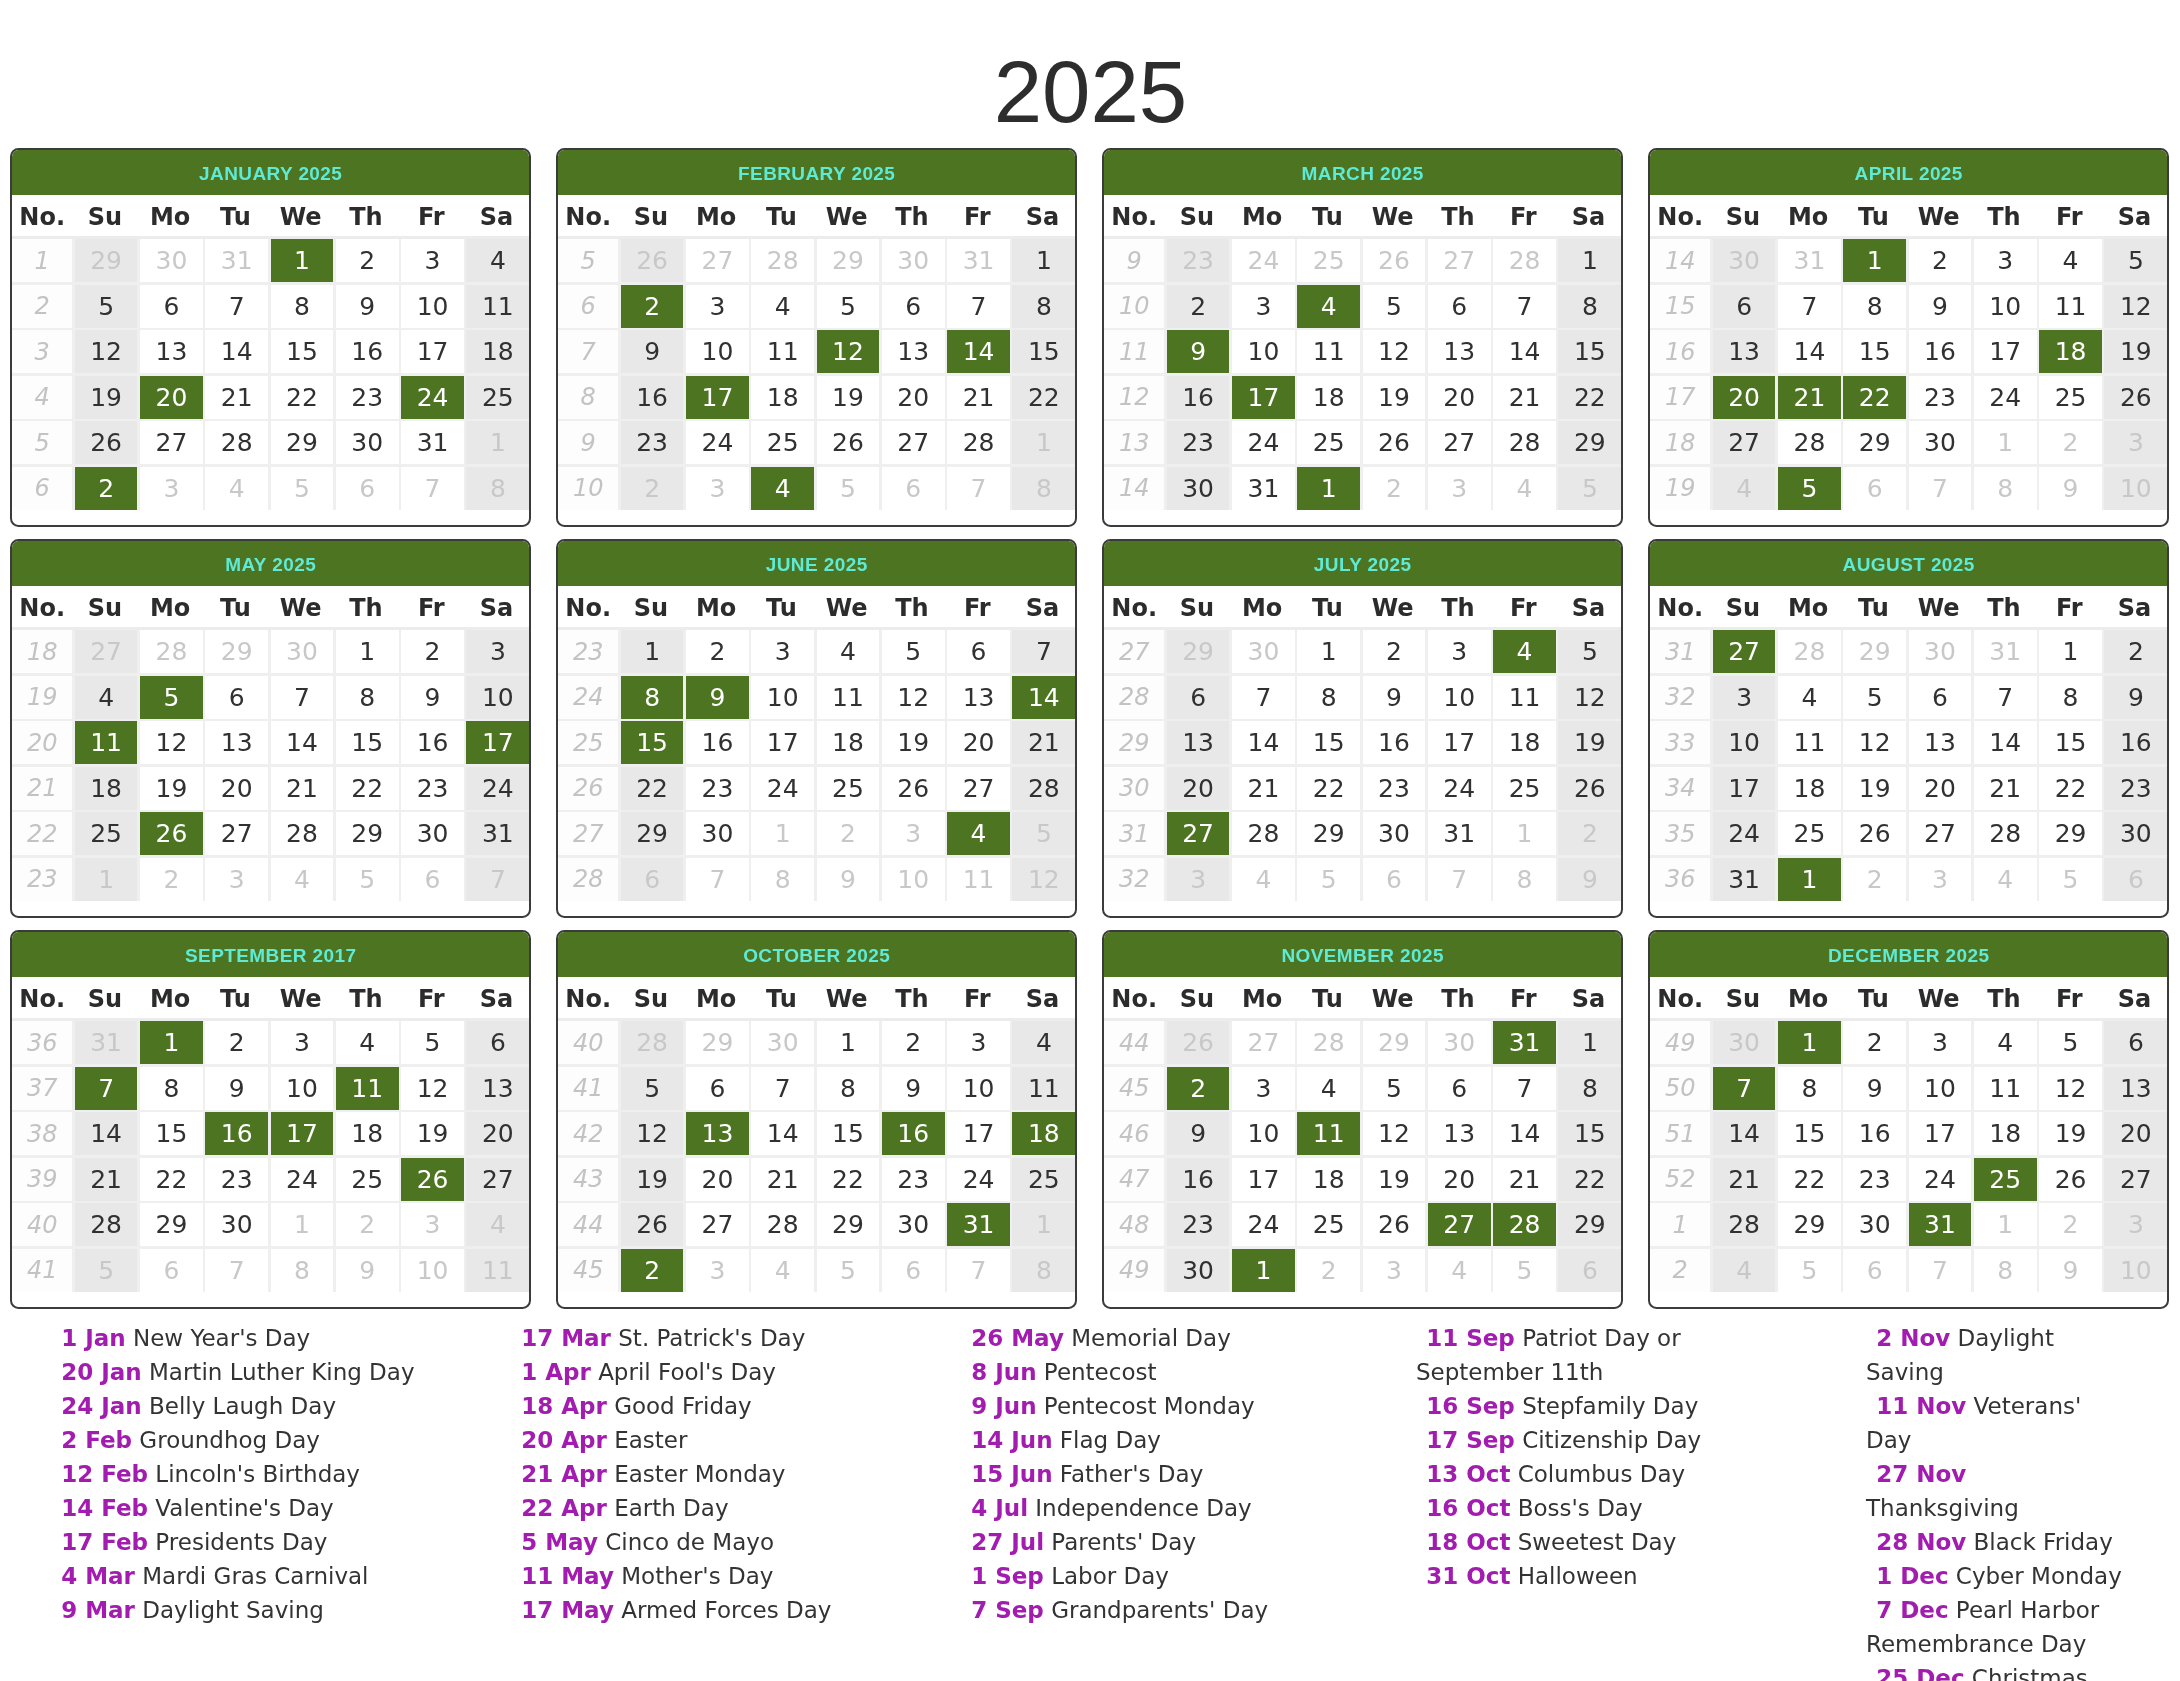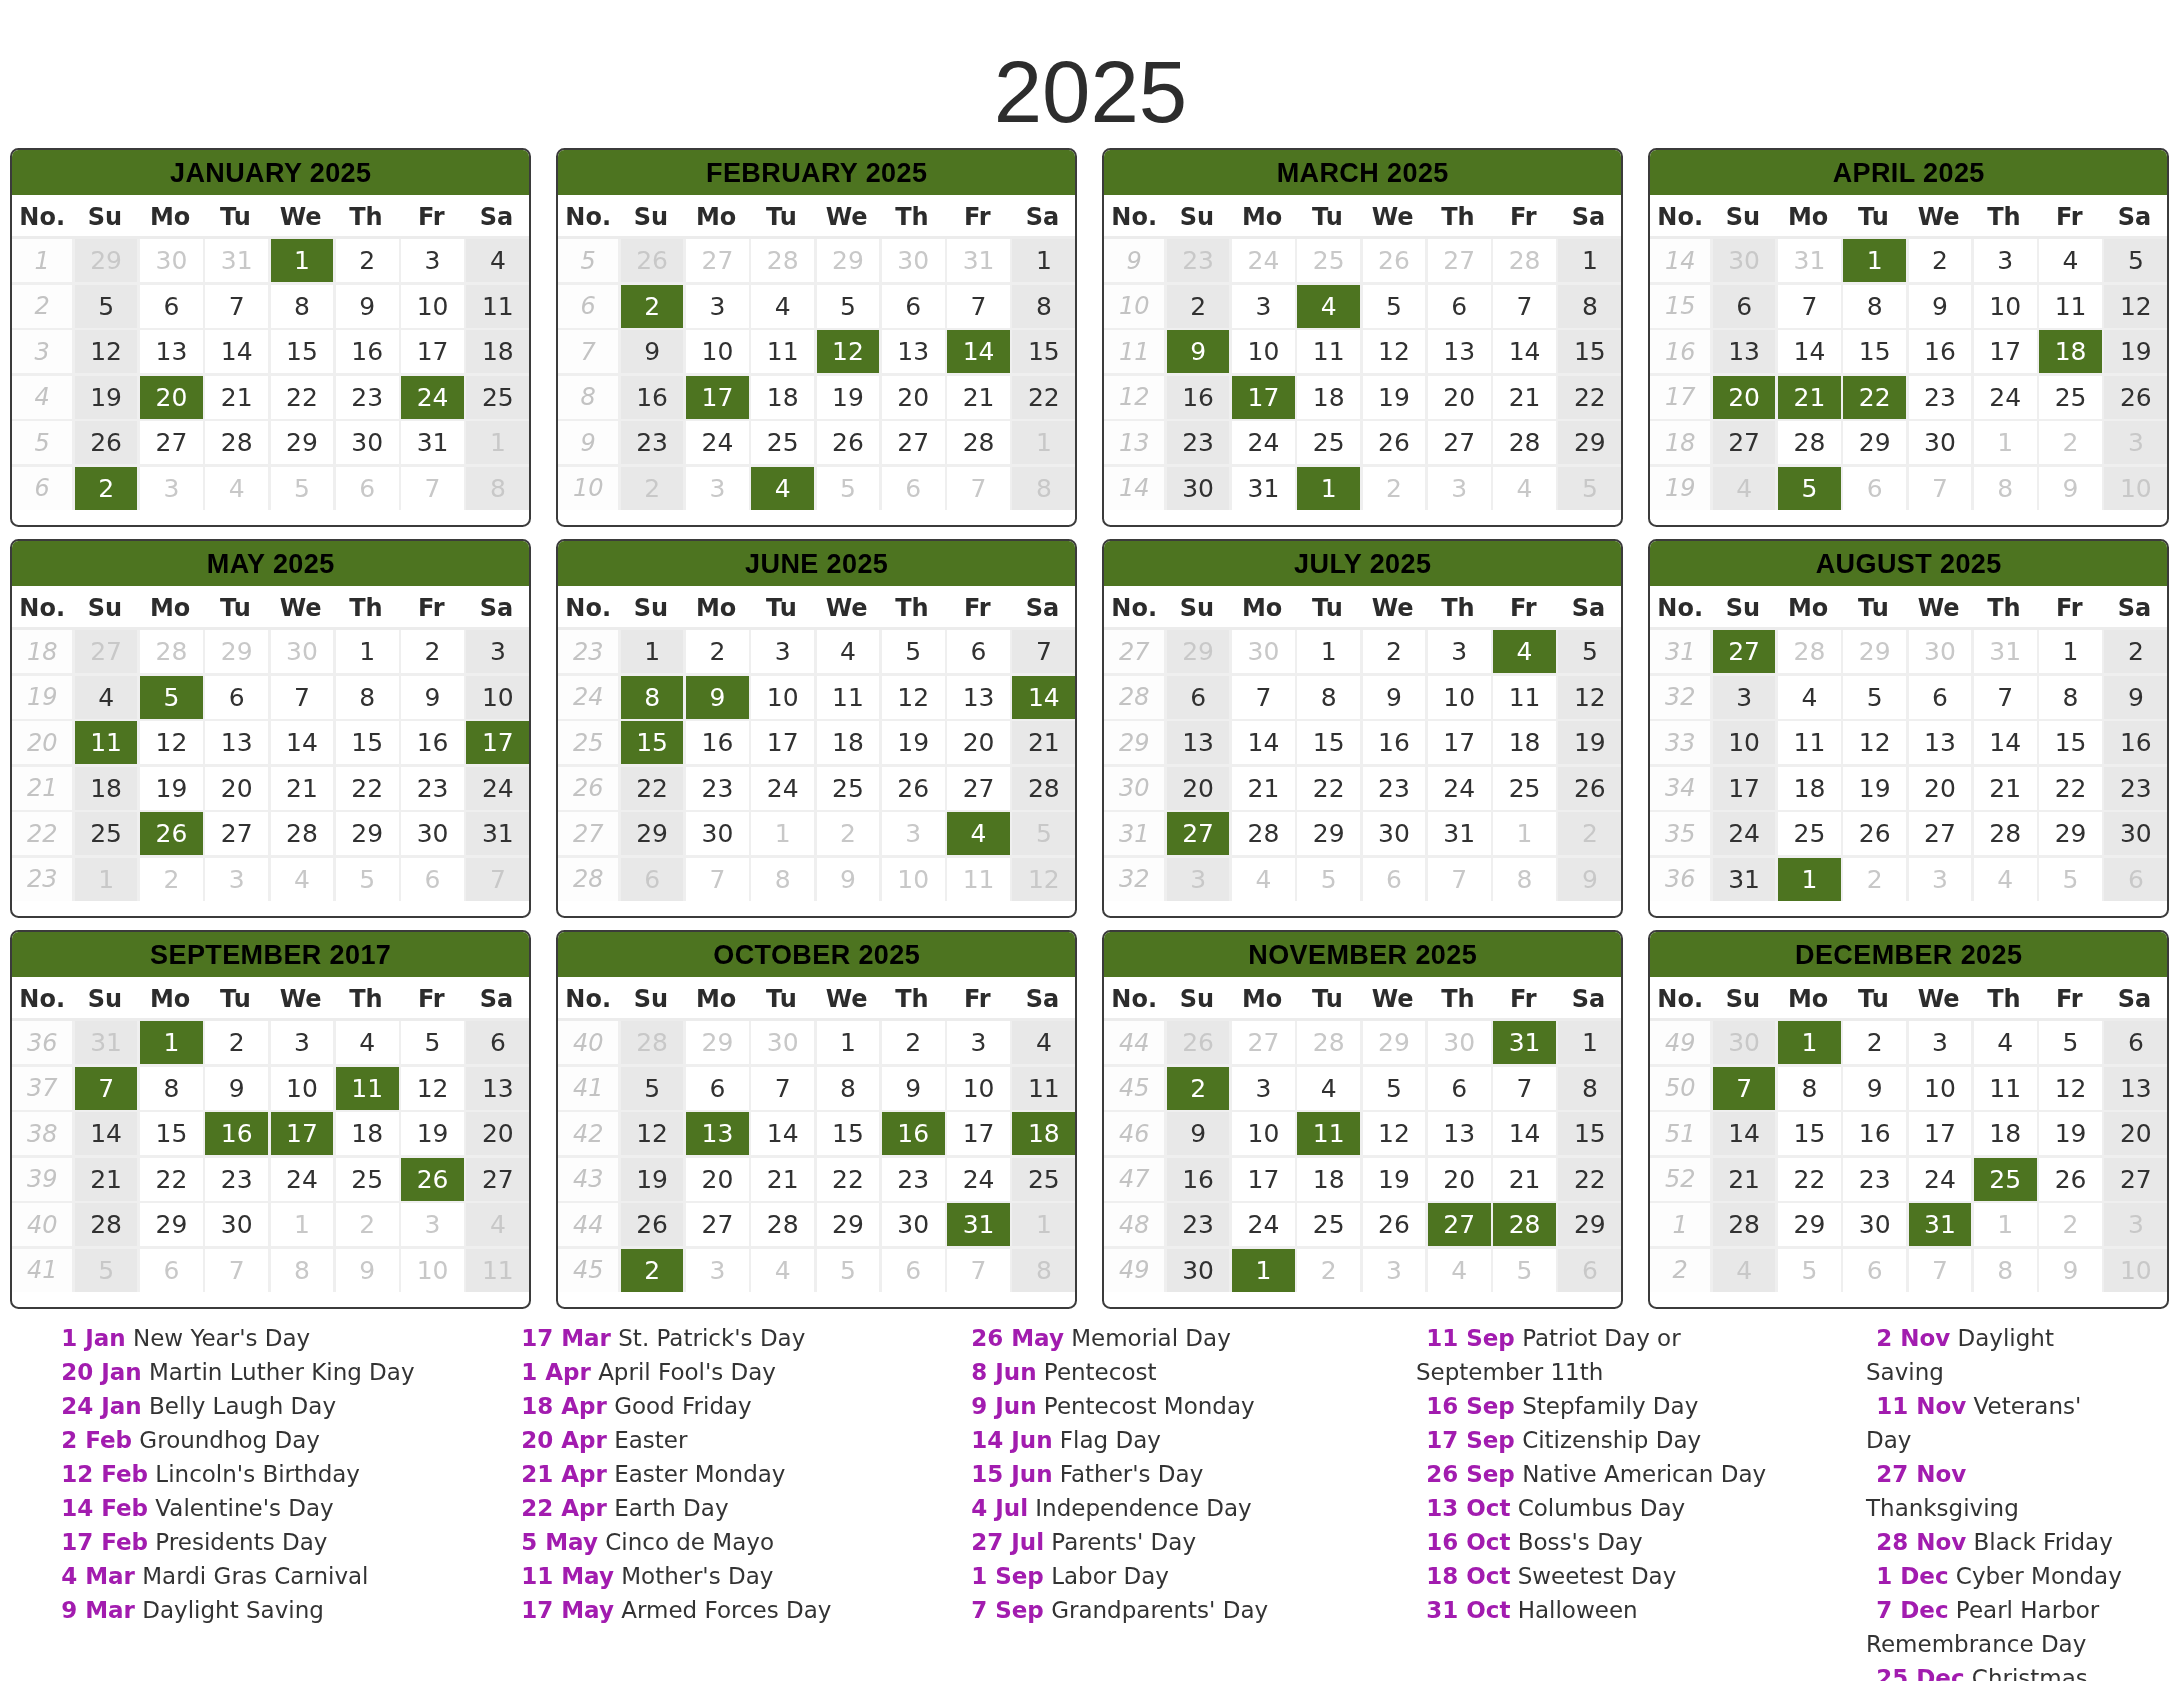--- a/index.html
+++ b/index.html
@@ -22,23 +22,23 @@
   .months-grid{
     margin:0 10.2px; display:flex; flex-wrap:wrap; column-gap:25px; row-gap:12px;
   }
   .month-block{
     width:521px; height:379px;
     border:2.6px solid var(--border-dark); border-radius:8.5px;
     overflow:hidden; background:#fff;
   }
   .month-header{
     height:47px; line-height:47px; text-align:center;
-    background:var(--green); color:#000000;
+    background:var(--green); color:#5eead4;
     font-family:"Liberation Sans", sans-serif;
-    font-size:27px; font-weight:700; letter-spacing:0.4px;
+    font-size:19px; font-weight:700; letter-spacing:0.4px;
     border-bottom:2.6px solid #ffffff;
   }
   .day-names{
     display:grid; grid-template-columns:60px repeat(7,1fr);
     height:39px; background:#fff;
   }
   .day-name{
     display:flex; align-items:center; justify-content:center;
     font-weight:700; font-size:24px; color:#2c2c2c;
   }
@@ -891,21 +891,20 @@
       <div class="holiday-item"><b class="hd">4 Jul</b> <span class="hn">Independence Day</span></div>
       <div class="holiday-item"><b class="hd">27 Jul</b> <span class="hn">Parents' Day</span></div>
       <div class="holiday-item"><b class="hd">1 Sep</b> <span class="hn">Labor Day</span></div>
       <div class="holiday-item"><b class="hd">7 Sep</b> <span class="hn">Grandparents' Day</span></div>
     </div>
     <div class="holiday-col">
       <div class="holiday-item"><b class="hd">11 Sep</b> <span class="hn">Patriot Day or
 September 11th</span></div>
       <div class="holiday-item"><b class="hd">16 Sep</b> <span class="hn">Stepfamily Day</span></div>
       <div class="holiday-item"><b class="hd">17 Sep</b> <span class="hn">Citizenship Day</span></div>
-      <div class="holiday-item"><b class="hd">26 Sep</b> <span class="hn">Native American Day</span></div>
       <div class="holiday-item"><b class="hd">13 Oct</b> <span class="hn">Columbus Day</span></div>
       <div class="holiday-item"><b class="hd">16 Oct</b> <span class="hn">Boss's Day</span></div>
       <div class="holiday-item"><b class="hd">18 Oct</b> <span class="hn">Sweetest Day</span></div>
       <div class="holiday-item"><b class="hd">31 Oct</b> <span class="hn">Halloween</span></div>
     </div>
     <div class="holiday-col">
       <div class="holiday-item"><b class="hd">2 Nov</b> <span class="hn">Daylight Saving</span></div>
       <div class="holiday-item"><b class="hd">11 Nov</b> <span class="hn">Veterans' Day</span></div>
       <div class="holiday-item"><b class="hd">27 Nov</b> <span class="hn">Thanksgiving</span></div>
       <div class="holiday-item"><b class="hd">28 Nov</b> <span class="hn">Black Friday</span></div>

